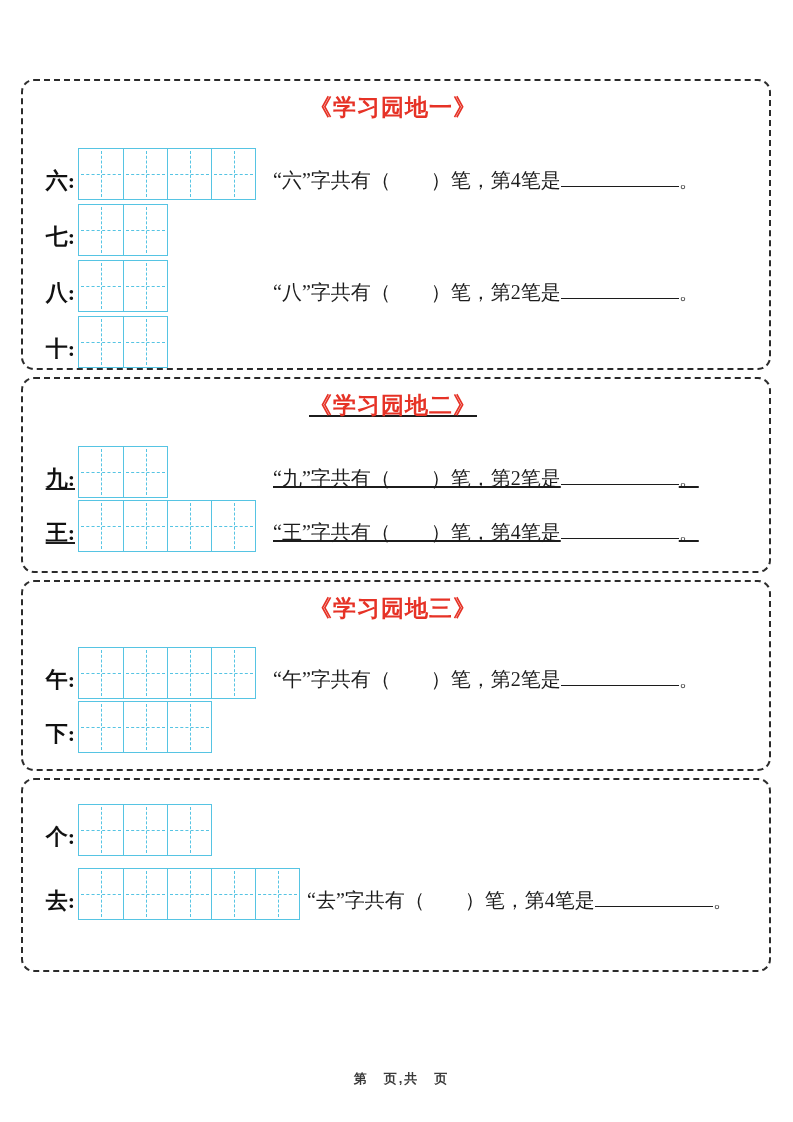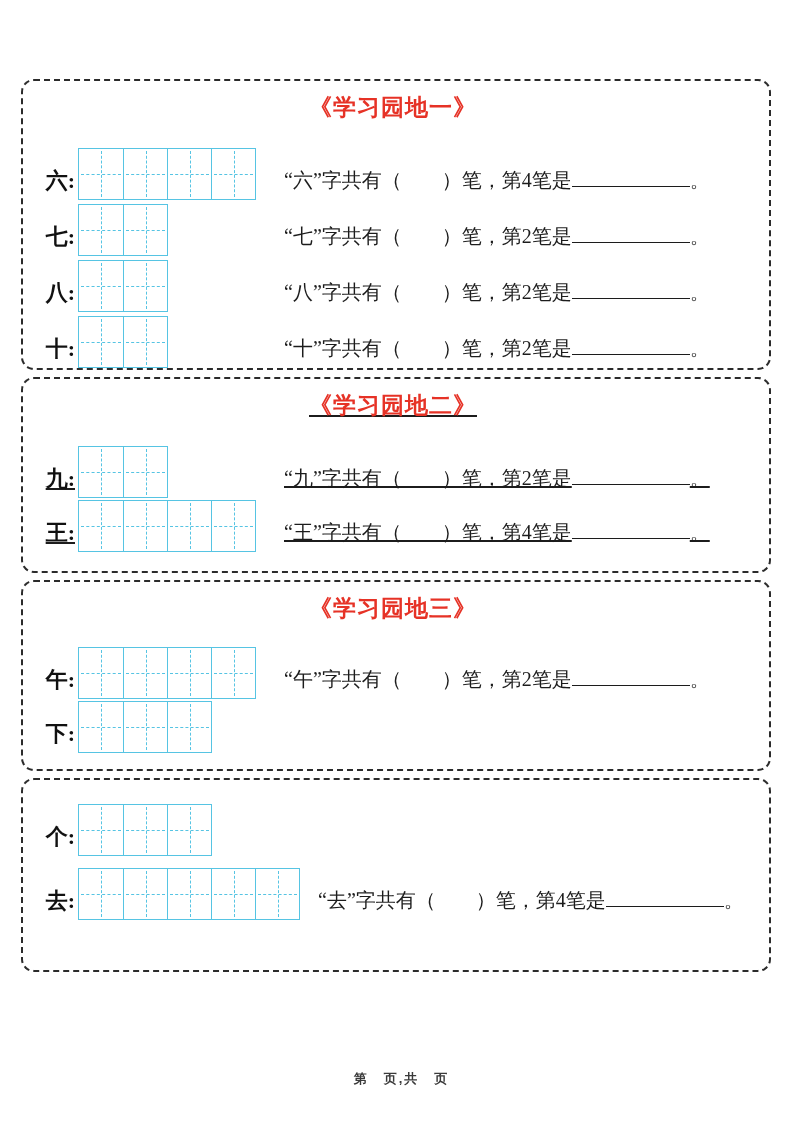--- a/index.html
+++ b/index.html
@@ -54,21 +54,21 @@
   .tzg-cell + .tzg-cell{border-left:1px solid var(--cyan);}
   .tzg-cell::before{
     content:"";position:absolute;left:2px;right:2px;top:50%;
     border-top:1px dashed var(--cyan);
   }
   .tzg-cell::after{
     content:"";position:absolute;top:2px;bottom:2px;left:50%;
     border-left:1px dashed var(--cyan);
   }
   .question{
-    font-size:20px;color:var(--ink);margin-bottom:6px;margin-left:18px;
+    font-size:20px;color:var(--ink);margin-bottom:6px;margin-left:7px;
     white-space:nowrap;
   }
   .blank{
     display:inline-block;height:2px;
     border-bottom:1.6px solid #1c1c1c;
     vertical-align:baseline;
   }
   .blank.long{width:118px;}
   .blank.short{width:60px;}
   .page-footer{
@@ -100,41 +100,39 @@
             <div class="question"><span class="q-pre">“六”字共有（　　）笔，第4笔是</span><span class="blank long"></span><span class="q-end">。</span></div>
           </div>
           <div class="row">
             <span class="char-label">七:</span>
             <div class="grid-slot">
               <div class="tzg">
                 <div class="tzg-cell"></div>
                 <div class="tzg-cell"></div>
               </div>
             </div>
-            <div class="question"><span class="q-pre">“七”字共有（　　）笔，第2笔是</span><span class="blank long"></span><span class="q-end">。</span></div>
           </div>
           <div class="row">
             <span class="char-label">八:</span>
             <div class="grid-slot">
               <div class="tzg">
                 <div class="tzg-cell"></div>
                 <div class="tzg-cell"></div>
               </div>
             </div>
             <div class="question"><span class="q-pre">“八”字共有（　　）笔，第2笔是</span><span class="blank long"></span><span class="q-end">。</span></div>
           </div>
           <div class="row">
             <span class="char-label">十:</span>
             <div class="grid-slot">
               <div class="tzg">
                 <div class="tzg-cell"></div>
                 <div class="tzg-cell"></div>
               </div>
             </div>
-            <div class="question"><span class="q-pre">“十”字共有（　　）笔，第2笔是</span><span class="blank long"></span><span class="q-end">。</span></div>
           </div>
         </div>
     </section>
 
     <section class="panel panel-2">
       <h2 class="panel-title">《学习园地二》</h2>
       <div class="rows">
           <div class="row">
             <span class="char-label">九:</span>
             <div class="grid-slot">

